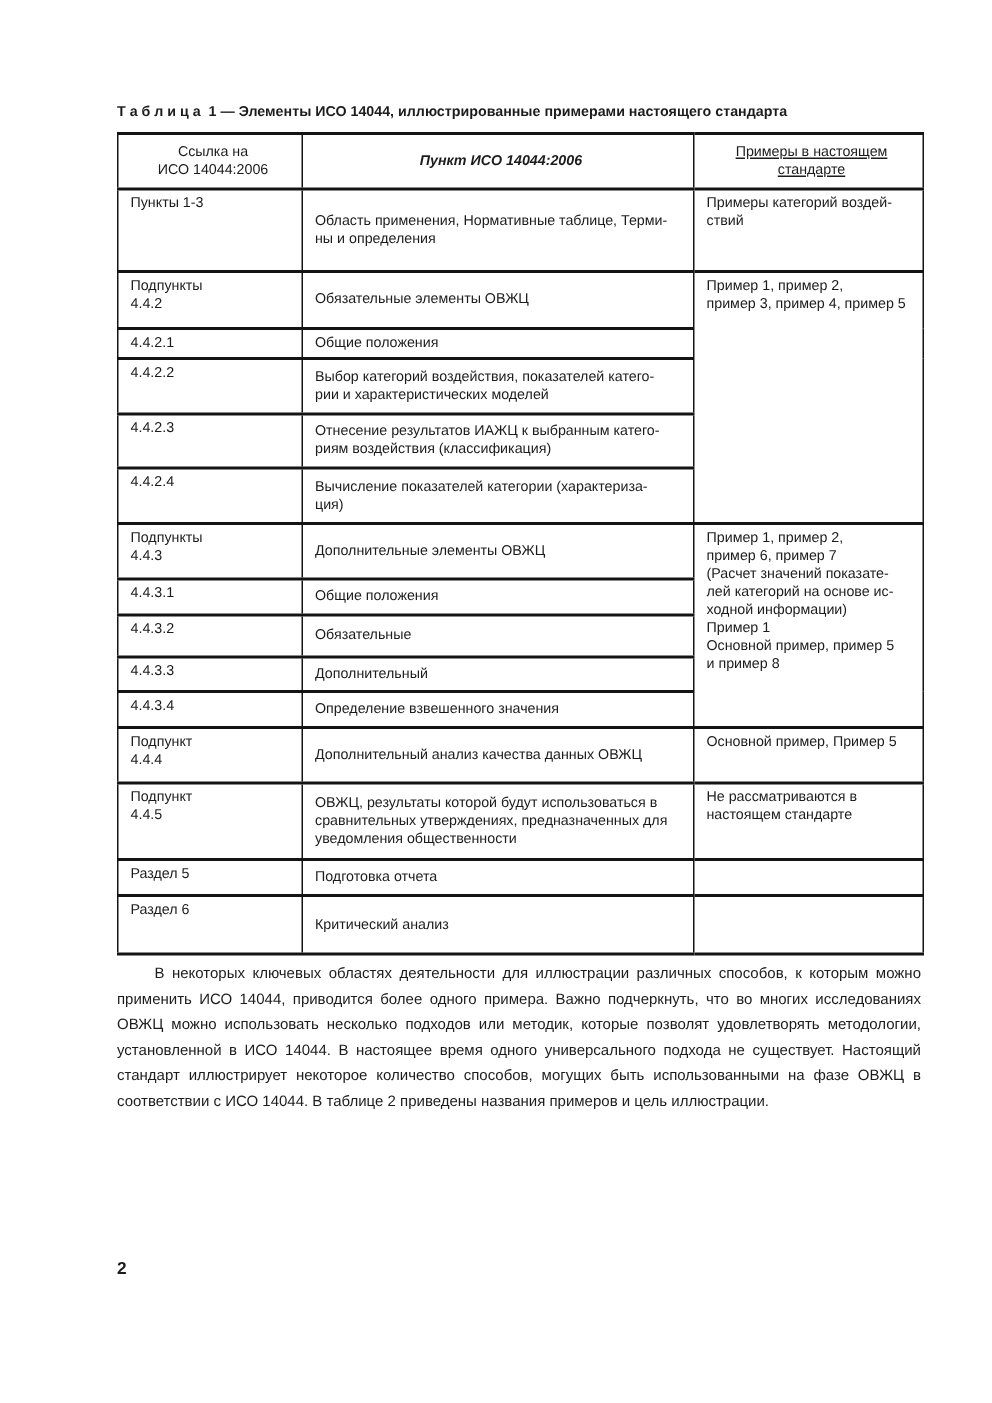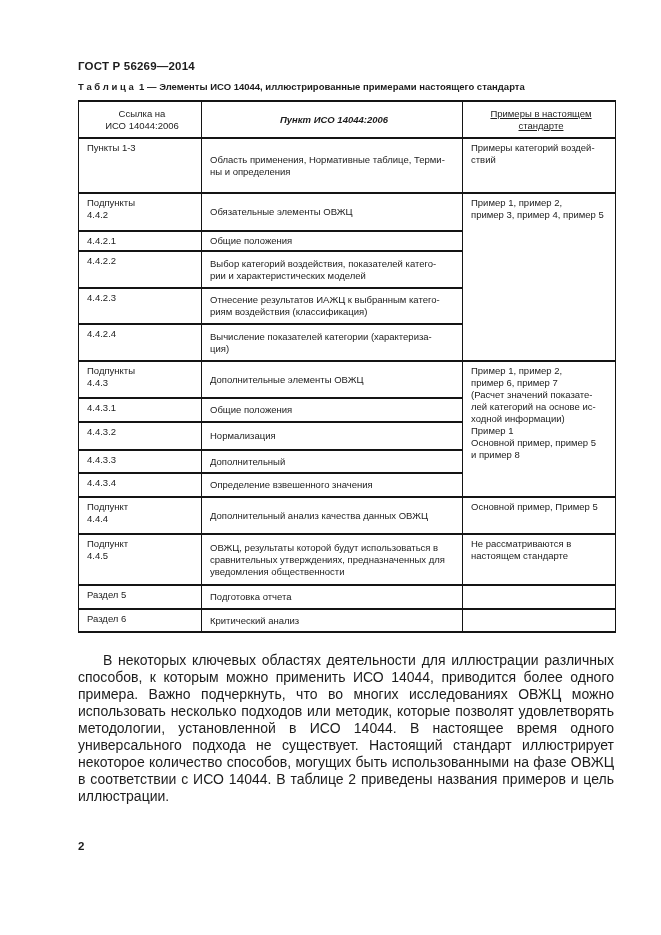--- a/index.html
+++ b/index.html
@@ -34,39 +34,38 @@
   }
   td.hc{text-align:center;vertical-align:middle;padding:2px 3px;}
   td.h1{font-size:8.5px;line-height:13px;border-radius:14px;}
   td.h2{font-size:9.5px;font-weight:bold;font-style:italic;}
   td.h3{font-size:8px;text-decoration:underline;}
   td.c1{vertical-align:top;}
   td.c2{vertical-align:middle;}
   td.c3{vertical-align:top;}
   td.ex-merged{vertical-align:top;border-radius:14px;}
   .body-paragraph{
-    margin:19px 0 0 0;
+    margin:4px 0 0 0;
     width:536px;
-    font-size:14px;
+    font-size:10px;
     line-height:17px;
     text-align:justify;
     text-indent:25px;
   }
   .page-number{
     position:absolute;left:78px;top:840px;
     font-size:11.5px;font-weight:bold;
   }
 </style>
 </head>
 <body>
 
 <div class="sheet">
   <div class="content">
 
-    <div class="doc-number">ГОСТ Р 56269—2014</div>
 
     <div class="table-caption">Т а б л и ц а  1 — Элементы ИСО 14044, иллюстрированные примерами настоящего стандарта</div>
 
     <table class="gost">
       <colgroup>
         <col style="width:123px">
         <col style="width:261px">
         <col style="width:153px">
       </colgroup>
       <tbody>
@@ -124,21 +123,21 @@
 Пример 1
 Основной пример, пример 5
 и пример 8</td>
         </tr>
         <tr style="height:24px">
           <td class="c1">4.4.3.1</td>
           <td class="c2">Общие положения</td>
         </tr>
         <tr style="height:28px">
           <td class="c1">4.4.3.2</td>
-          <td class="c2">Нормализация</td>
+          <td class="c2">Обязательные</td>
         </tr>
         <tr style="height:23px">
           <td class="c1">4.4.3.3</td>
           <td class="c2">Дополнительный</td>
         </tr>
         <tr style="height:24px">
           <td class="c1">4.4.3.4</td>
           <td class="c2">Определение взвешенного значения</td>
         </tr>
 
@@ -155,21 +154,21 @@
 сравнительных утверждениях, предназначенных для
 уведомления общественности</td>
           <td class="c3">Не рассматриваются в
 настоящем стандарте</td>
         </tr>
         <tr style="height:24px">
           <td class="c1">Раздел 5</td>
           <td class="c2">Подготовка отчета</td>
           <td class="c3"></td>
         </tr>
-        <tr style="height:23px">
+        <tr style="height:39px">
           <td class="c1">Раздел 6</td>
           <td class="c2">Критический анализ</td>
           <td class="c3"></td>
         </tr>
       </tbody>
     </table>
 
     <p class="body-paragraph">В некоторых ключевых областях деятельности для иллюстрации различных способов, к которым можно применить ИСО 14044, приводится более одного примера. Важно подчеркнуть, что во многих исследованиях ОВЖЦ можно использовать несколько подходов или методик, которые позволят удовлетворять методологии, установленной в ИСО 14044. В настоящее время одного универсального подхода не существует. Настоящий стандарт иллюстрирует некоторое количество способов, могущих быть использованными на фазе ОВЖЦ в соответствии с ИСО 14044. В таблице 2 приведены названия примеров и цель иллюстрации.</p>
   </div>
 

